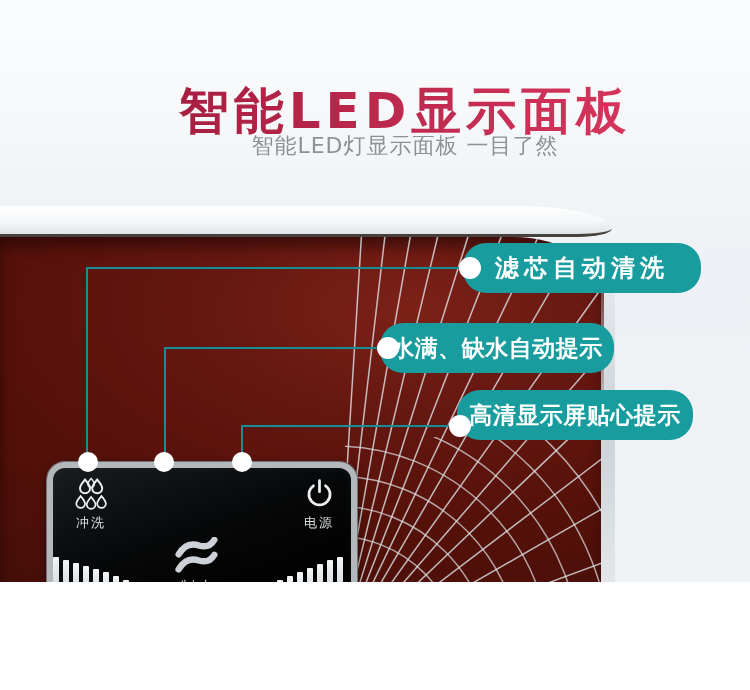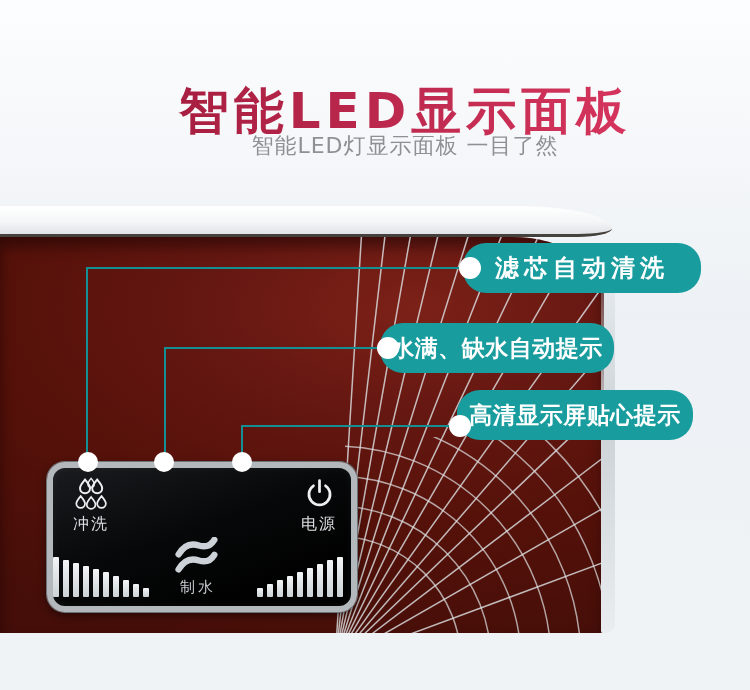--- a/index.html
+++ b/index.html
@@ -1,17 +1,17 @@
 <!DOCTYPE html>
 <html><head>
 <meta charset="utf-8">
 <style>
   html,body{margin:0;padding:0;}
   .stage{
-    position:relative;width:750px;height:690px;overflow:hidden;
+    position:relative;width:750px;height:582px;overflow:hidden;
     background:linear-gradient(180deg,#fcfdfe 0%,#f6f8fa 18%,#edf1f5 45%,#f0f3f6 100%);
     font-family:"DejaVu Sans","Liberation Sans",sans-serif;
   }
   
   .title{
     position:absolute;top:50px;left:0;width:100%;text-align:center;
     transform:translateX(30px);
     font-size:50px;font-weight:bold;letter-spacing:5px;line-height:1.1;
     color:#b5204a;
     -webkit-background-clip:text;background-clip:text;-webkit-text-fill-color:transparent;
@@ -45,21 +45,21 @@
   .led{
     position:absolute;left:47px;top:262px;width:310px;height:150px;box-sizing:border-box;
     border:6px solid #b3b8bd;border-radius:18px;
     background:linear-gradient(160deg,#1a1b1e,#070809 45%,#000 85%);
     box-shadow:0 0 0 1px #6d7277,0 3px 9px rgba(0,0,0,.5),inset 0 0 10px rgba(255,255,255,.05);
     display:flex;flex-direction:column;z-index:2;
   }
   .led-icons{display:flex;justify-content:space-between;padding:9px 4px 0 10px;}
   .ind{width:56px;display:flex;flex-direction:column;align-items:center;gap:4px;}
   .ind svg{height:33px;display:block;}
-  .ind-label{font-size:16px;color:#dcdfe1;letter-spacing:2px;white-space:nowrap;}
+  .ind-label{font-size:13px;color:#dcdfe1;letter-spacing:2px;white-space:nowrap;}
   .led-bottom{flex:1;display:flex;align-items:flex-end;padding:0 8px 9px 0;}
   .bars{display:flex;align-items:flex-end;gap:4px;flex:1;}
   .bars.right{justify-content:flex-end;}
   .bars i.bar{display:block;width:6px;border-radius:1px;background:linear-gradient(180deg,#f3f5f6,#ccd2d6);}
   .led-center{width:78px;display:flex;flex-direction:column;align-items:center;margin:0 2px;}
   .center-label{font-size:15px;color:#c7cbce;letter-spacing:3px;margin-top:1px;white-space:nowrap;}
   
   .callout{
     position:absolute;height:50px;border-radius:23px;z-index:5;
     color:#fff;text-align:center;line-height:50px;font-weight:600;white-space:nowrap;

